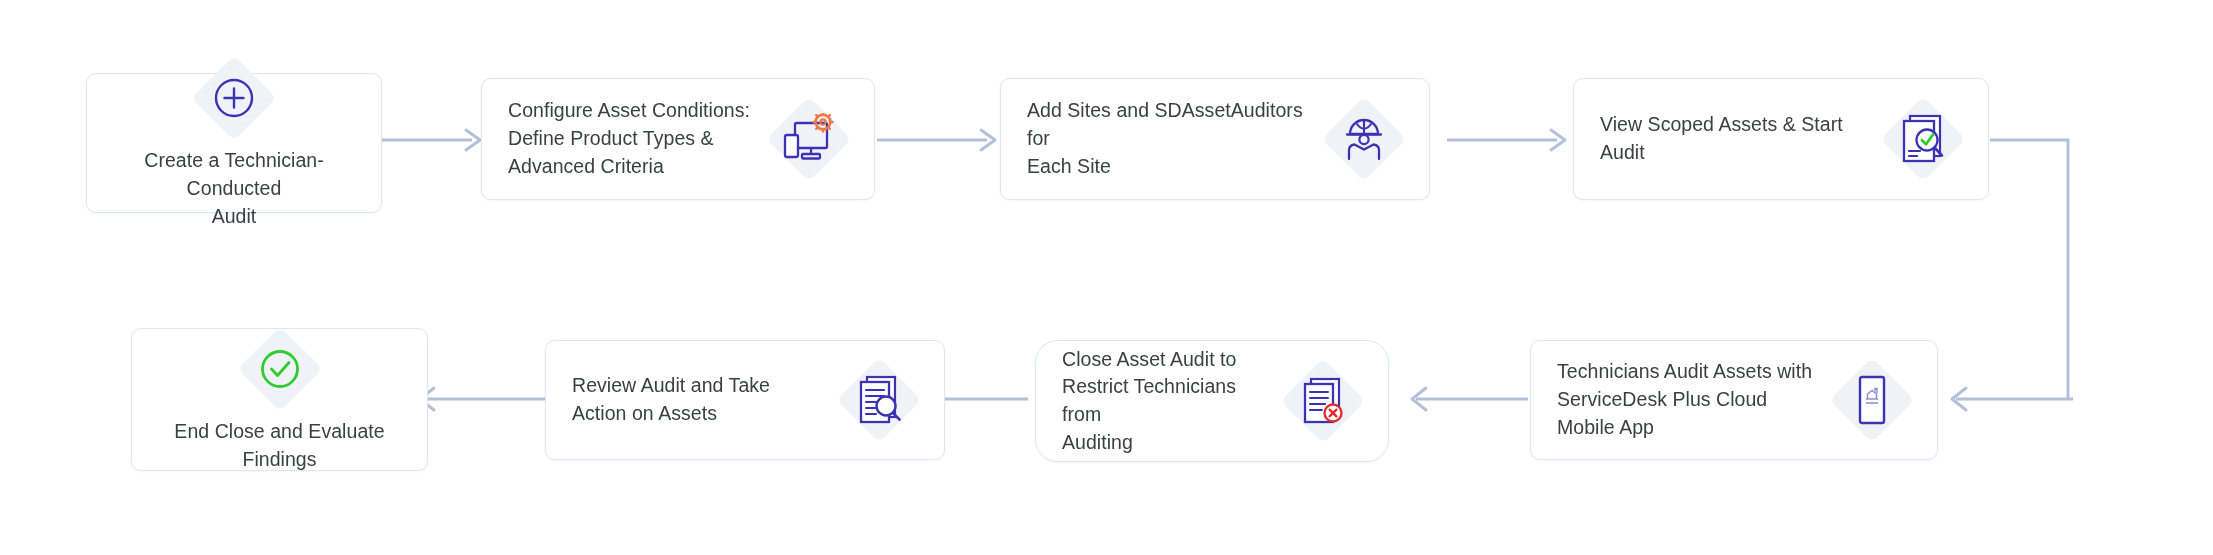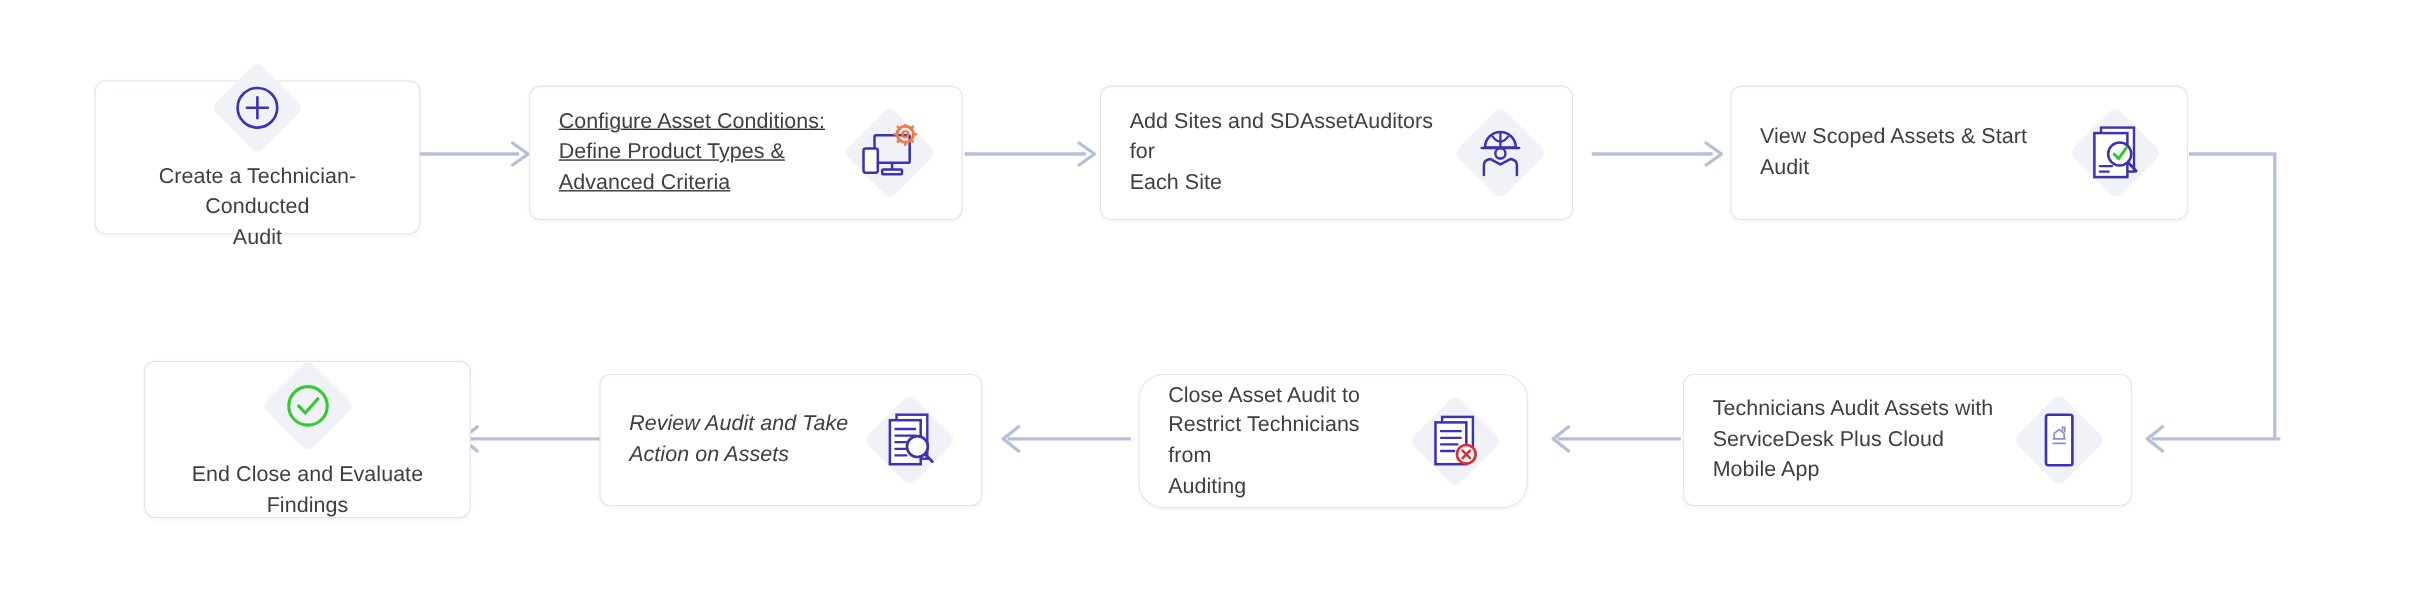--- a/index.html
+++ b/index.html
@@ -139,21 +139,21 @@
       <span class="diamond"></span>
       <svg width="48" height="48" viewBox="0 0 48 48">
         <circle cx="24" cy="24" r="18" fill="none" stroke="#3b32b5" stroke-width="2.4"></circle>
         <path d="M24 14.5 V33.5 M14.5 24 H33.5" stroke="#3b32b5" stroke-width="2.4" stroke-linecap="round"></path>
       </svg>
     </span>
     <span class="card-label">Create a Technician-Conducted
 Audit</span>
   </div>
 
-  <div class="card side" style="left:481px; top:78px; width:394px; height:122px;text-decoration:underline;">
+  <div class="card side" style="left:481px; top:78px; width:394px; height:122px;">
     <span class="card-label">Configure Asset Conditions:
 Define Product Types &amp;
 Advanced Criteria</span>
     <span class="icon-wrap">
       <span class="diamond"></span>
       <svg width="56" height="52" viewBox="0 0 56 52">
 
         <rect x="14" y="10" width="32" height="25" rx="1.5" fill="none" stroke="#3b32b5" stroke-width="2.3"></rect>
         <path d="M30 35 V41" stroke="#3b32b5" stroke-width="2.3"></path>
         <rect x="21" y="41" width="18" height="4.5" rx="1" fill="none" stroke="#3b32b5" stroke-width="2.3"></rect>
@@ -238,21 +238,21 @@
       <svg width="50" height="52" viewBox="0 0 50 52">
         <rect x="13" y="4" width="28" height="38" fill="#ffffff" stroke="#3b32b5" stroke-width="2.2"></rect>
         <rect x="7" y="9" width="28" height="38" fill="#ffffff" stroke="#3b32b5" stroke-width="2.3"></rect>
         <path d="M12 17 H30 M12 23 H30 M12 29 H27 M12 35 H24" stroke="#3b32b5" stroke-width="2.1" stroke-linecap="round"></path>
         <circle cx="35" cy="38" r="8.5" fill="#ffffff" stroke="#e02b32" stroke-width="2.4"></circle>
         <path d="M31.6 34.6 L38.4 41.4 M38.4 34.6 L31.6 41.4" stroke="#e02b32" stroke-width="2.3" stroke-linecap="round"></path>
       </svg>
     </span>
   </div>
 
-  <div class="card side" style="left:545px; top:340px; width:348px; height:120px;font-style:italic;">
+  <div class="card side" style="left:545px; top:340px; width:400px; height:120px;">
     <span class="card-label">Review Audit and Take
 Action on Assets</span>
     <span class="icon-wrap">
       <span class="diamond"></span>
       <svg width="50" height="54" viewBox="0 0 50 54">
         <rect x="13" y="4" width="28" height="40" fill="#ffffff" stroke="#3b32b5" stroke-width="2.2"></rect>
         <rect x="7" y="9" width="28" height="40" fill="#ffffff" stroke="#3b32b5" stroke-width="2.3"></rect>
         <path d="M12 17 H30 M12 23 H30 M12 29 H28 M12 35 H24 M12 41 H22" stroke="#3b32b5" stroke-width="2.1" stroke-linecap="round"></path>
         <circle cx="32" cy="33" r="9.5" fill="#ffffff" stroke="#3b32b5" stroke-width="2.4"></circle>
         <path d="M38.8 39.8 L45.5 46.5" stroke="#3b32b5" stroke-width="2.6" stroke-linecap="round"></path>

